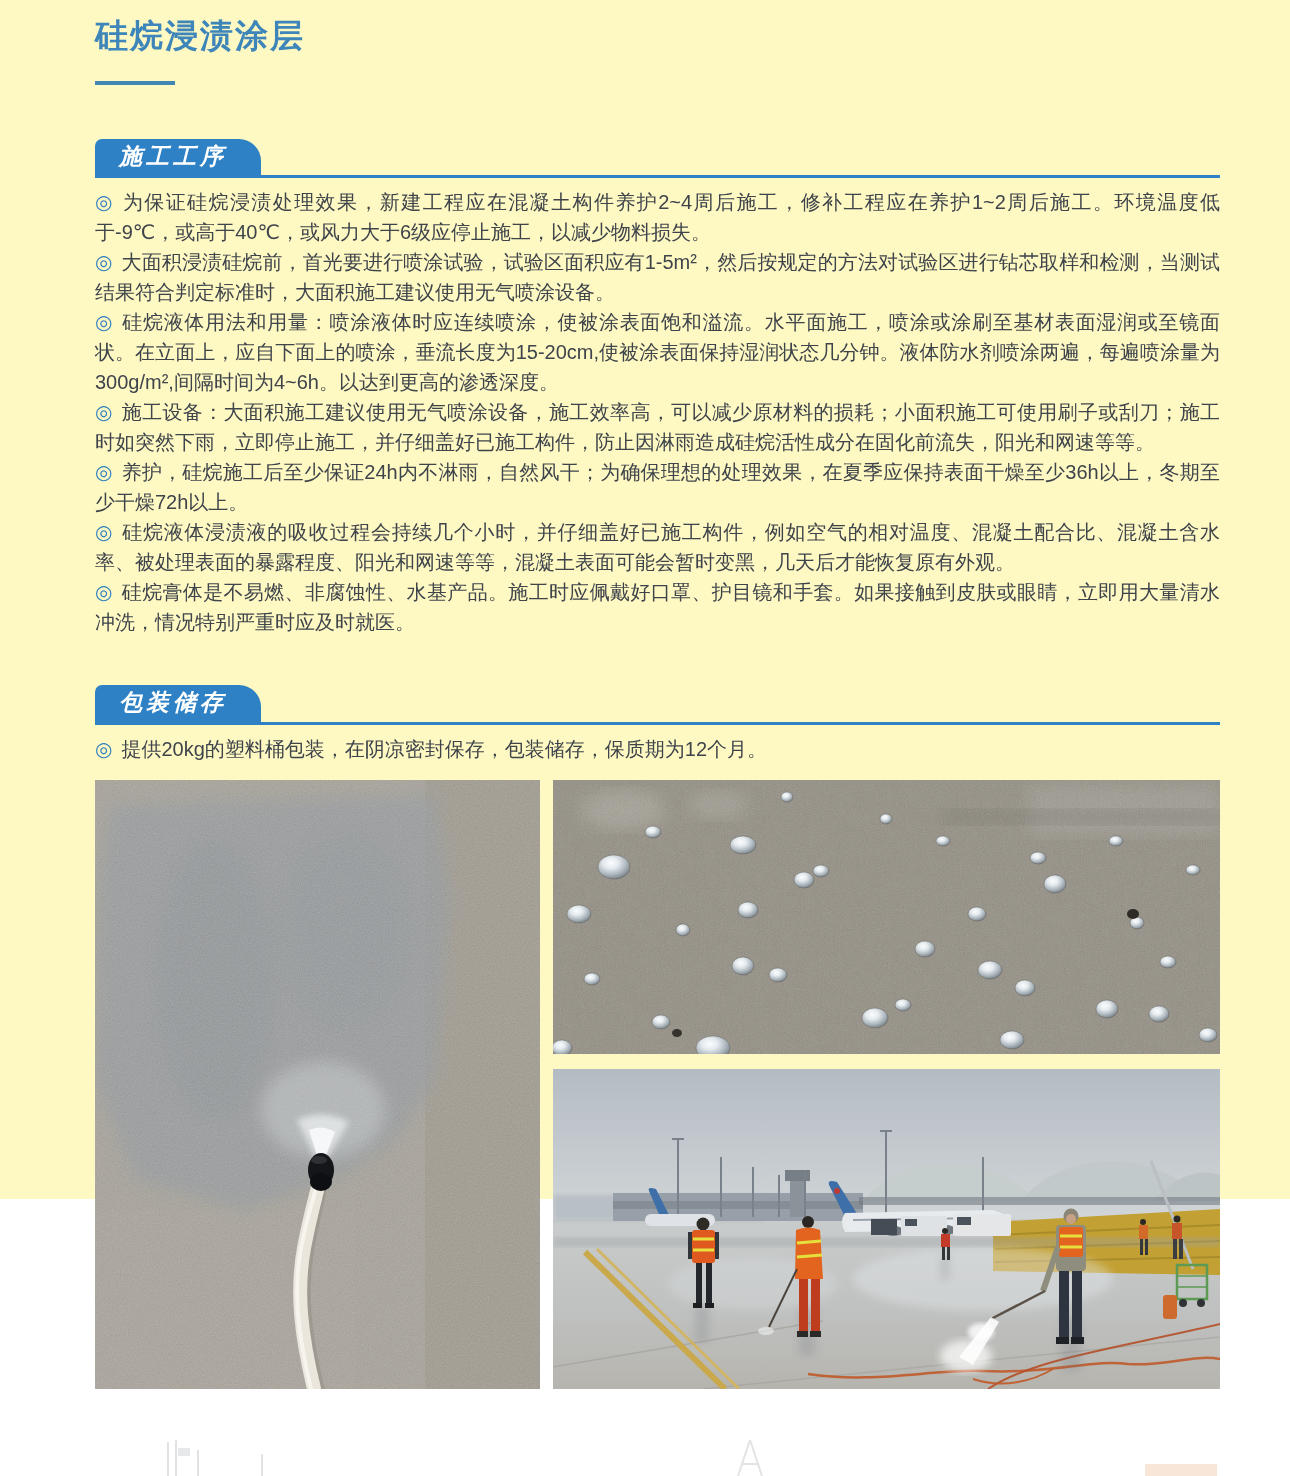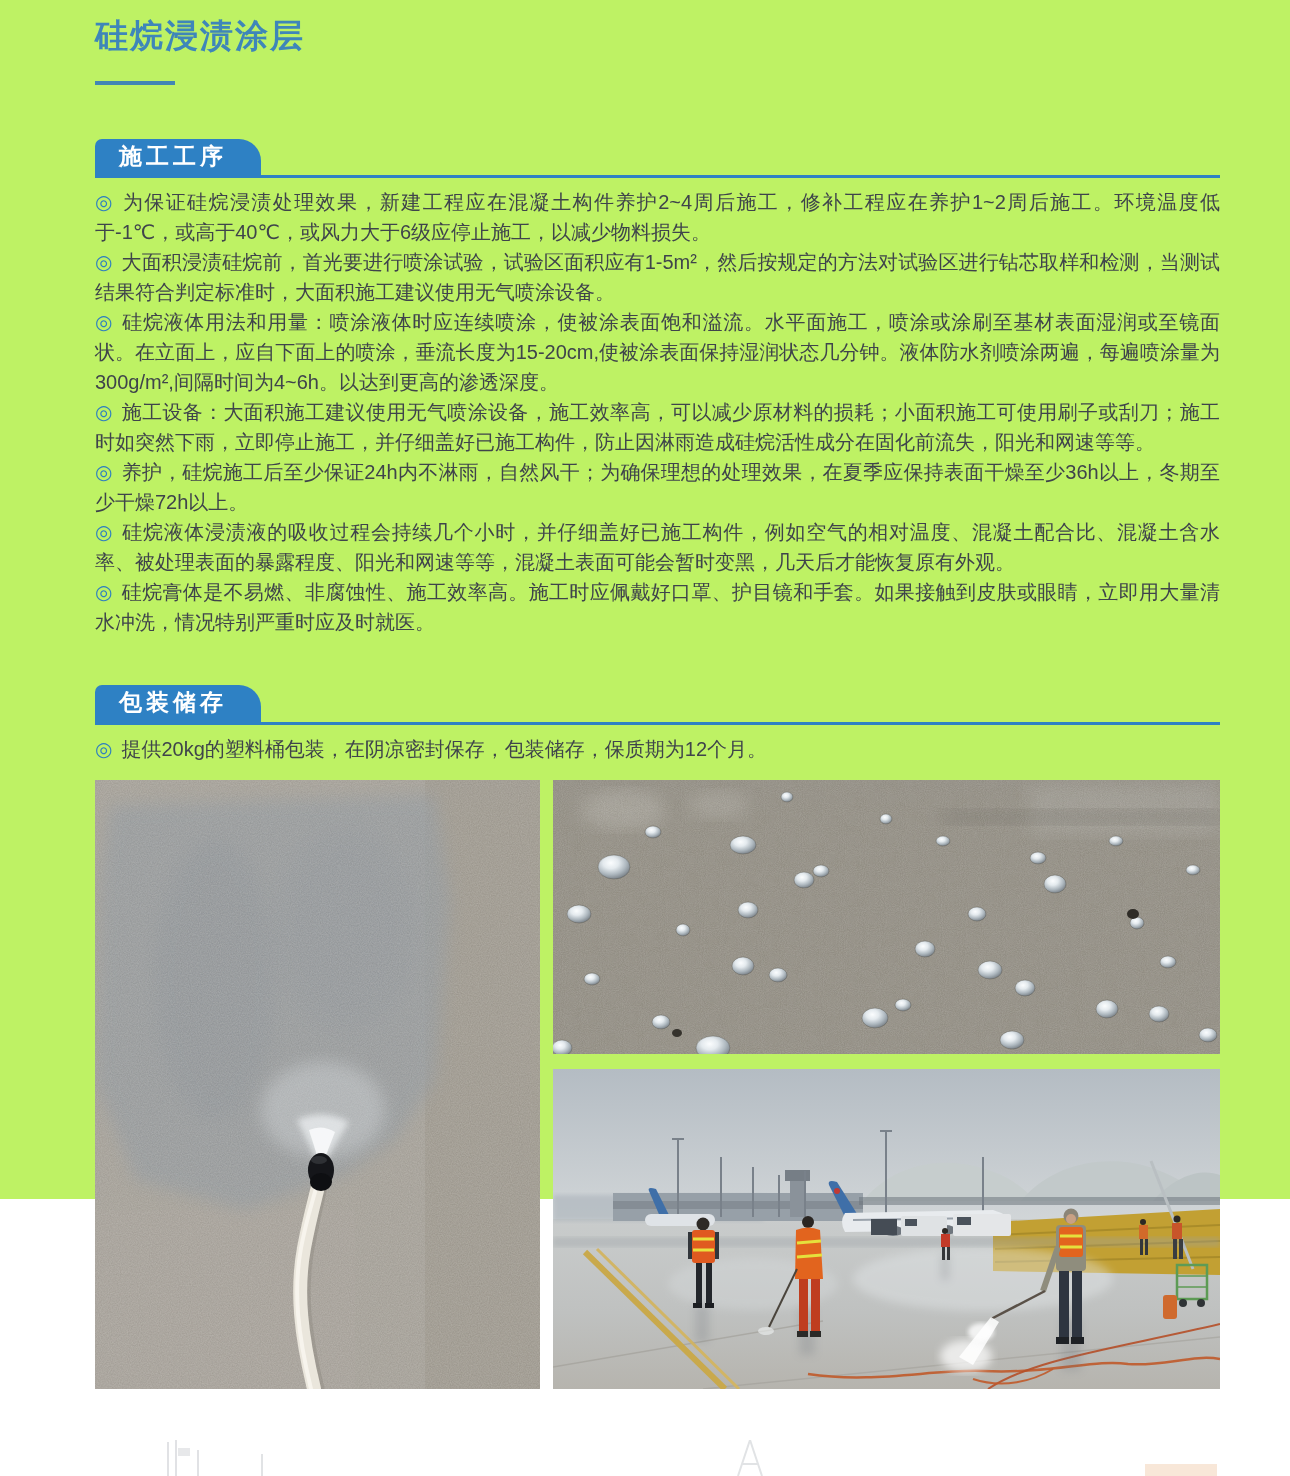--- a/index.html
+++ b/index.html
@@ -1,27 +1,27 @@
 <!DOCTYPE html>
 <html><head>
 <meta charset="utf-8">
 <style>
   html,body{margin:0;padding:0;background:#ffffff;}
   body{width:1290px;height:1476px;overflow:hidden;
        font-family:"Liberation Sans","DejaVu Sans",sans-serif;}
-  .page{position:relative;width:1290px;height:1199px;background:#bef264;}
+  .page{position:relative;width:1290px;height:1199px;background:#fef9c3;}
   .content{position:absolute;left:95px;top:0;width:1125px;}
 
   h1.title{margin:14px 0 0 0;font-size:33px;font-weight:bold;color:#3e86b9;letter-spacing:2px;}
   .title-underline{width:80px;height:4px;background:#4286b4;margin-top:22px;}
 
   .section1{margin-top:54px;}
   .section2{margin-top:48px;}
   .tab{display:inline-block;background:#2e81c4;color:#ffffff;font-weight:bold;font-size:23px;
-       letter-spacing:4px;padding:5px 34px 6px 24px;border-radius:7px 22px 0 0;line-height:1.1;}
+       letter-spacing:4px;padding:5px 34px 6px 24px;border-radius:7px 22px 0 0;line-height:1.1;font-style:italic;}
   .rule{height:3px;background:#2e81c4;}
 
   .bullets{margin-top:9px;font-size:20px;line-height:30px;color:#3f444b;text-align:justify;}
   .bullets p{margin:0;}
   .b{color:#2e7fc0;margin-right:9px;}
 
   .photos{display:flex;gap:13px;margin-top:16px;}
   .right-col{display:flex;flex-direction:column;gap:15px;}
   svg{display:block;}
 
@@ -35,27 +35,27 @@
 
     <h1 class="title">硅烷浸渍涂层</h1>
     <div class="title-underline"></div>
 
     <section class="section1">
       <div class="tab">
         <span>施工工序</span>
       </div>
       <div class="rule"></div>
       <div class="bullets">
-        <p><span class="b">◎</span><span>为保证硅烷浸渍处理效果，新建工程应在混凝土构件养护2~4周后施工，修补工程应在养护1~2周后施工。环境温度低于-1℃，或高于40℃，或风力大于6级应停止施工，以减少物料损失。</span></p>
+        <p><span class="b">◎</span><span>为保证硅烷浸渍处理效果，新建工程应在混凝土构件养护2~4周后施工，修补工程应在养护1~2周后施工。环境温度低于-9℃，或高于40℃，或风力大于6级应停止施工，以减少物料损失。</span></p>
         <p><span class="b">◎</span><span>大面积浸渍硅烷前，首光要进行喷涂试验，试验区面积应有1-5m²，然后按规定的方法对试验区进行钻芯取样和检测，当测试结果符合判定标准时，大面积施工建议使用无气喷涂设备。</span></p>
         <p><span class="b">◎</span><span>硅烷液体用法和用量：喷涂液体时应连续喷涂，使被涂表面饱和溢流。水平面施工，喷涂或涂刷至基材表面湿润或至镜面状。在立面上，应自下面上的喷涂，垂流长度为15-20cm,使被涂表面保持湿润状态几分钟。液体防水剂喷涂两遍，每遍喷涂量为300g/m²,间隔时间为4~6h。以达到更高的渗透深度。</span></p>
         <p><span class="b">◎</span><span>施工设备：大面积施工建议使用无气喷涂设备，施工效率高，可以减少原材料的损耗；小面积施工可使用刷子或刮刀；施工时如突然下雨，立即停止施工，并仔细盖好已施工构件，防止因淋雨造成硅烷活性成分在固化前流失，阳光和网速等等。</span></p>
         <p><span class="b">◎</span><span>养护，硅烷施工后至少保证24h内不淋雨，自然风干；为确保理想的处理效果，在夏季应保持表面干燥至少36h以上，冬期至少干燥72h以上。</span></p>
         <p><span class="b">◎</span><span>硅烷液体浸渍液的吸收过程会持续几个小时，并仔细盖好已施工构件，例如空气的相对温度、混凝土配合比、混凝土含水率、被处理表面的暴露程度、阳光和网速等等，混凝土表面可能会暂时变黑，几天后才能恢复原有外观。</span></p>
-        <p><span class="b">◎</span><span>硅烷膏体是不易燃、非腐蚀性、施工效率高。施工时应佩戴好口罩、护目镜和手套。如果接触到皮肤或眼睛，立即用大量清水冲洗，情况特别严重时应及时就医。</span></p>
+        <p><span class="b">◎</span><span>硅烷膏体是不易燃、非腐蚀性、水基产品。施工时应佩戴好口罩、护目镜和手套。如果接触到皮肤或眼睛，立即用大量清水冲洗，情况特别严重时应及时就医。</span></p>
       </div>
     </section>
 
     <section class="section2">
       <div class="tab">
         <span>包装储存</span>
       </div>
       <div class="rule"></div>
       <div class="bullets">
         <p><span class="b">◎</span><span>提供20kg的塑料桶包装，在阴凉密封保存，包装储存，保质期为12个月。</span></p>

